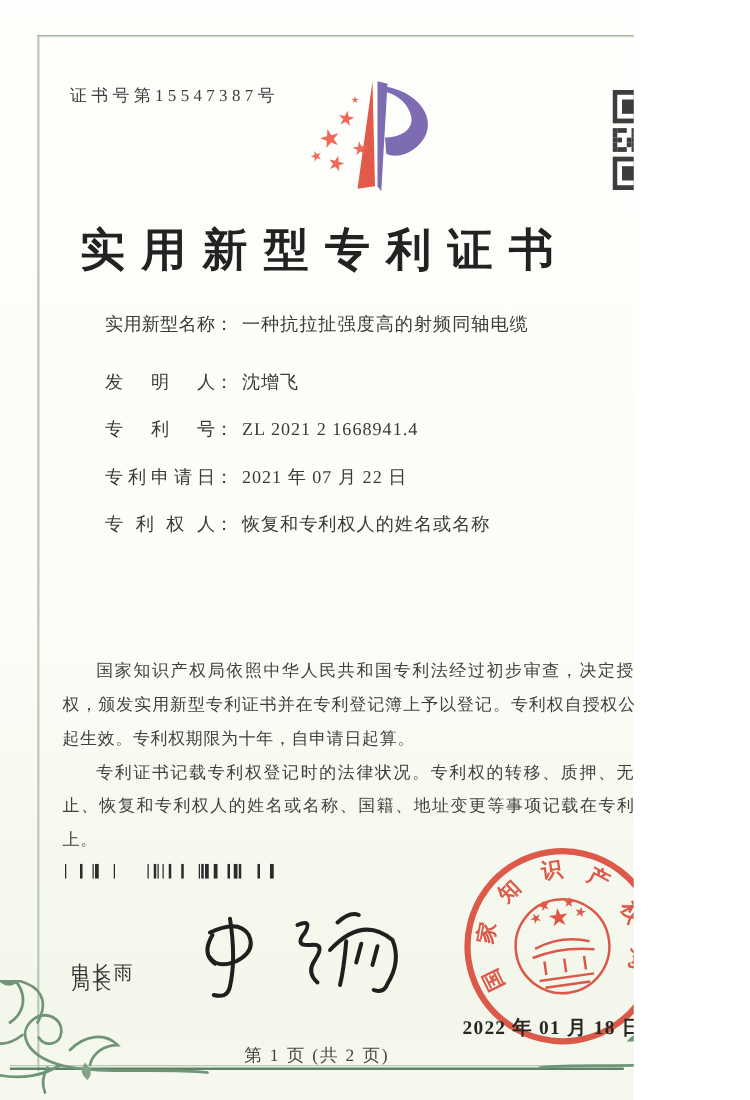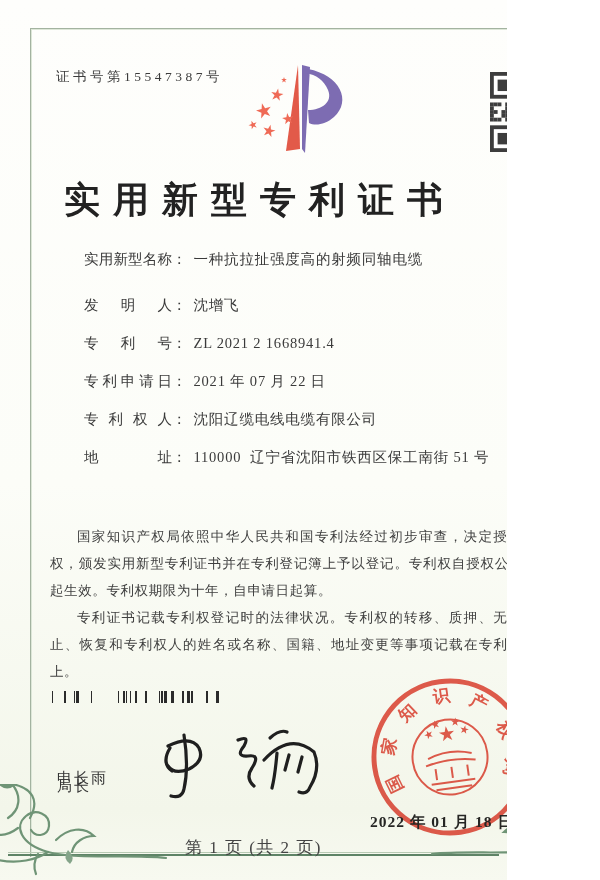--- a/index.html
+++ b/index.html
@@ -52,21 +52,21 @@
   .seal {
     position:absolute; left:368px; top:675px; width:164px; height:164px;
     opacity:0.9; mix-blend-mode:multiply; transform:rotate(-8deg);
   }
   .seal-date {
     position:absolute; left:370px; top:812px; width:170px; z-index:5;
     font-size:15.5px; font-weight:700; color:#262624; letter-spacing:1px; white-space:pre;
   }
   .footer-page {
     position:absolute; top:836px; left:0; width:100%;
-    text-align:center; font-size:17px; color:#444; letter-spacing:1.5px;
+    text-align:center; font-size:14px; color:#444; letter-spacing:1.5px;
   }
   .flourish { position:absolute; width:172px; height:92px; z-index:2; }
   .flourish.right { left:430px; top:780px; }
   .flourish.left  { left:-4px;  top:784px; transform:scale(-1,1); }
 </style>
 </head>
 <body>
 
 <div id="cert">
 
@@ -232,24 +232,21 @@
     <div class="frow">
       <span class="flabel">发明人</span><span class="fcolon">：</span><span class="fvalue">沈增飞</span>
     </div>
     <div class="frow">
       <span class="flabel">专利号</span><span class="fcolon">：</span><span class="fvalue">ZL 2021 2 1668941.4</span>
     </div>
     <div class="frow">
       <span class="flabel">专利申请日</span><span class="fcolon">：</span><span class="fvalue">2021 年 07 月 22 日</span>
     </div>
     <div class="frow">
-      <span class="flabel">专利权人</span><span class="fcolon">：</span><span class="fvalue">沈阳辽缆电线电缆有限公司</span>
-    </div>
-    <div class="frow">
-      <span class="flabel">地址</span><span class="fcolon">：</span><span class="fvalue">110000  辽宁省沈阳市铁西区保工南街 51 号</span>
+      <span class="flabel">专利权人</span><span class="fcolon">：</span><span class="fvalue">恢复和专利权人的姓名或名称</span>
     </div>
   </div>
 
   <div class="paras">
     <p>国家知识产权局依照中华人民共和国专利法经过初步审查，决定授予专利权，颁发实用新型专利证书并在专利登记簿上予以登记。专利权自授权公告之日起生效。专利权期限为十年，自申请日起算。</p>
     <p>专利证书记载专利权登记时的法律状况。专利权的转移、质押、无效、终止、恢复和专利权人的姓名或名称、国籍、地址变更等事项记载在专利登记簿上。</p>
   </div>
 
   <svg class="barcode" id="barcode-svg" viewBox="0 0 178 12" preserveAspectRatio="none">
       <rect x="0" y="0" width="1" height="12" fill="#2b2b2b"></rect>

